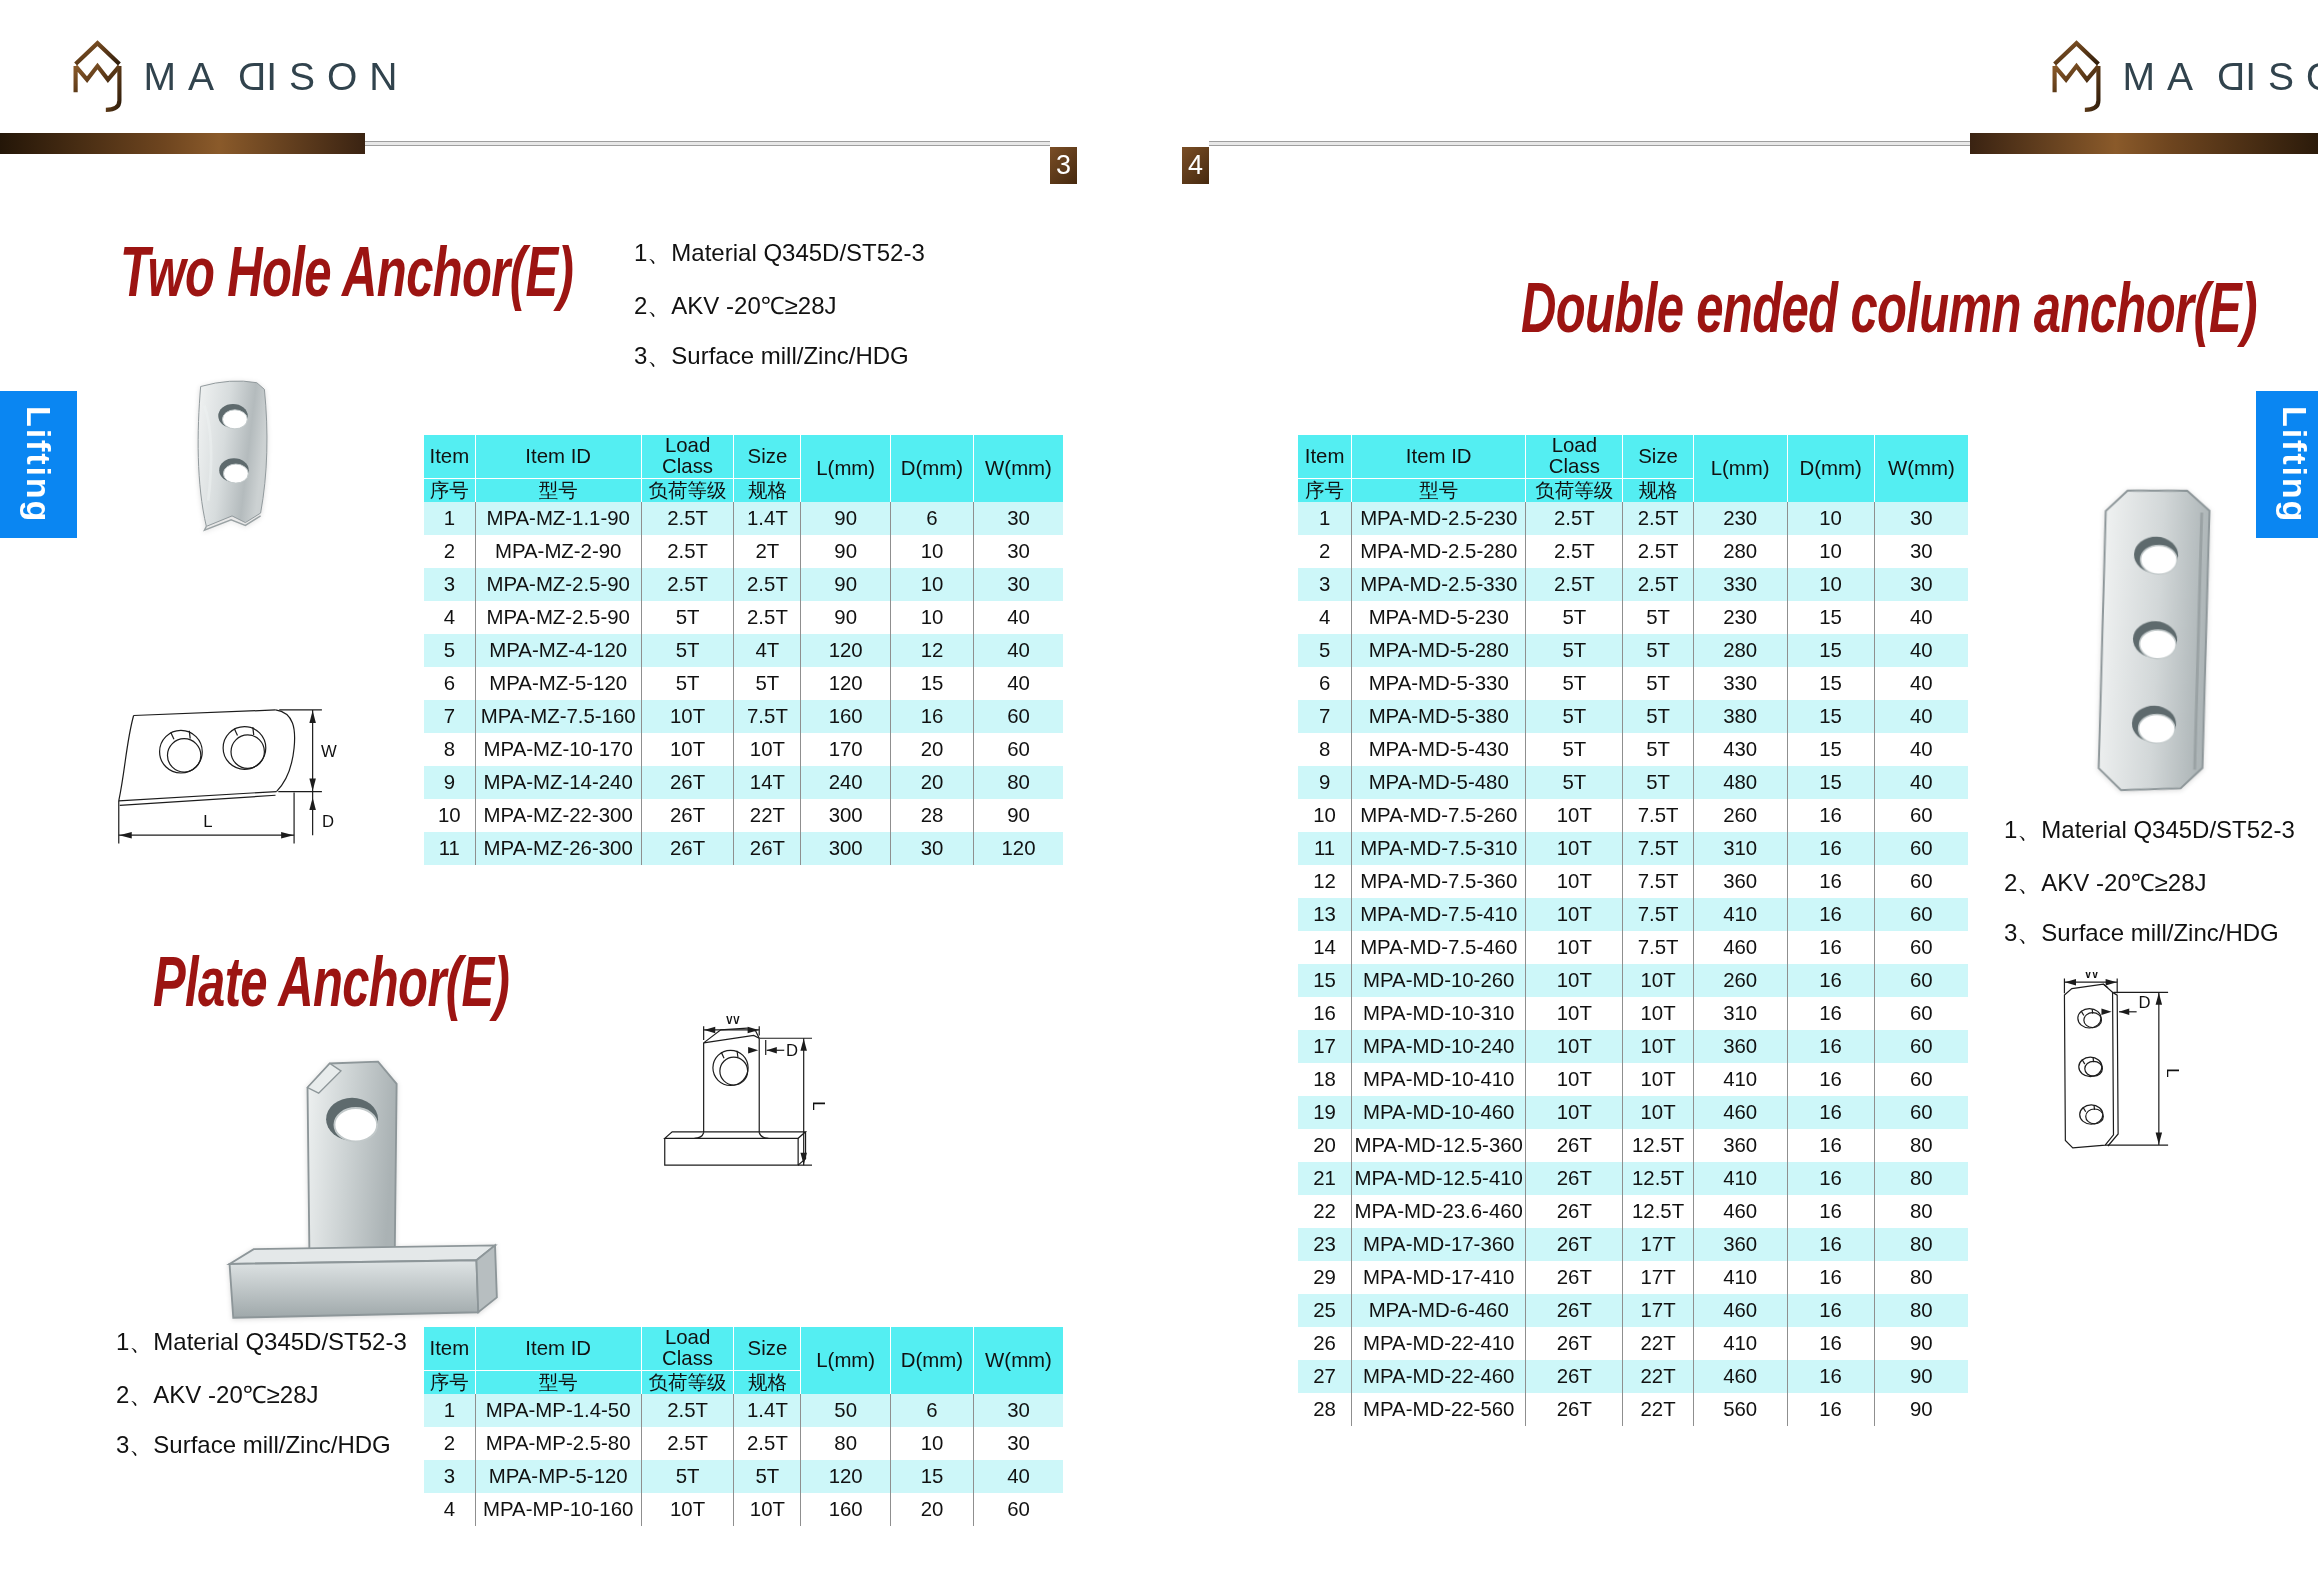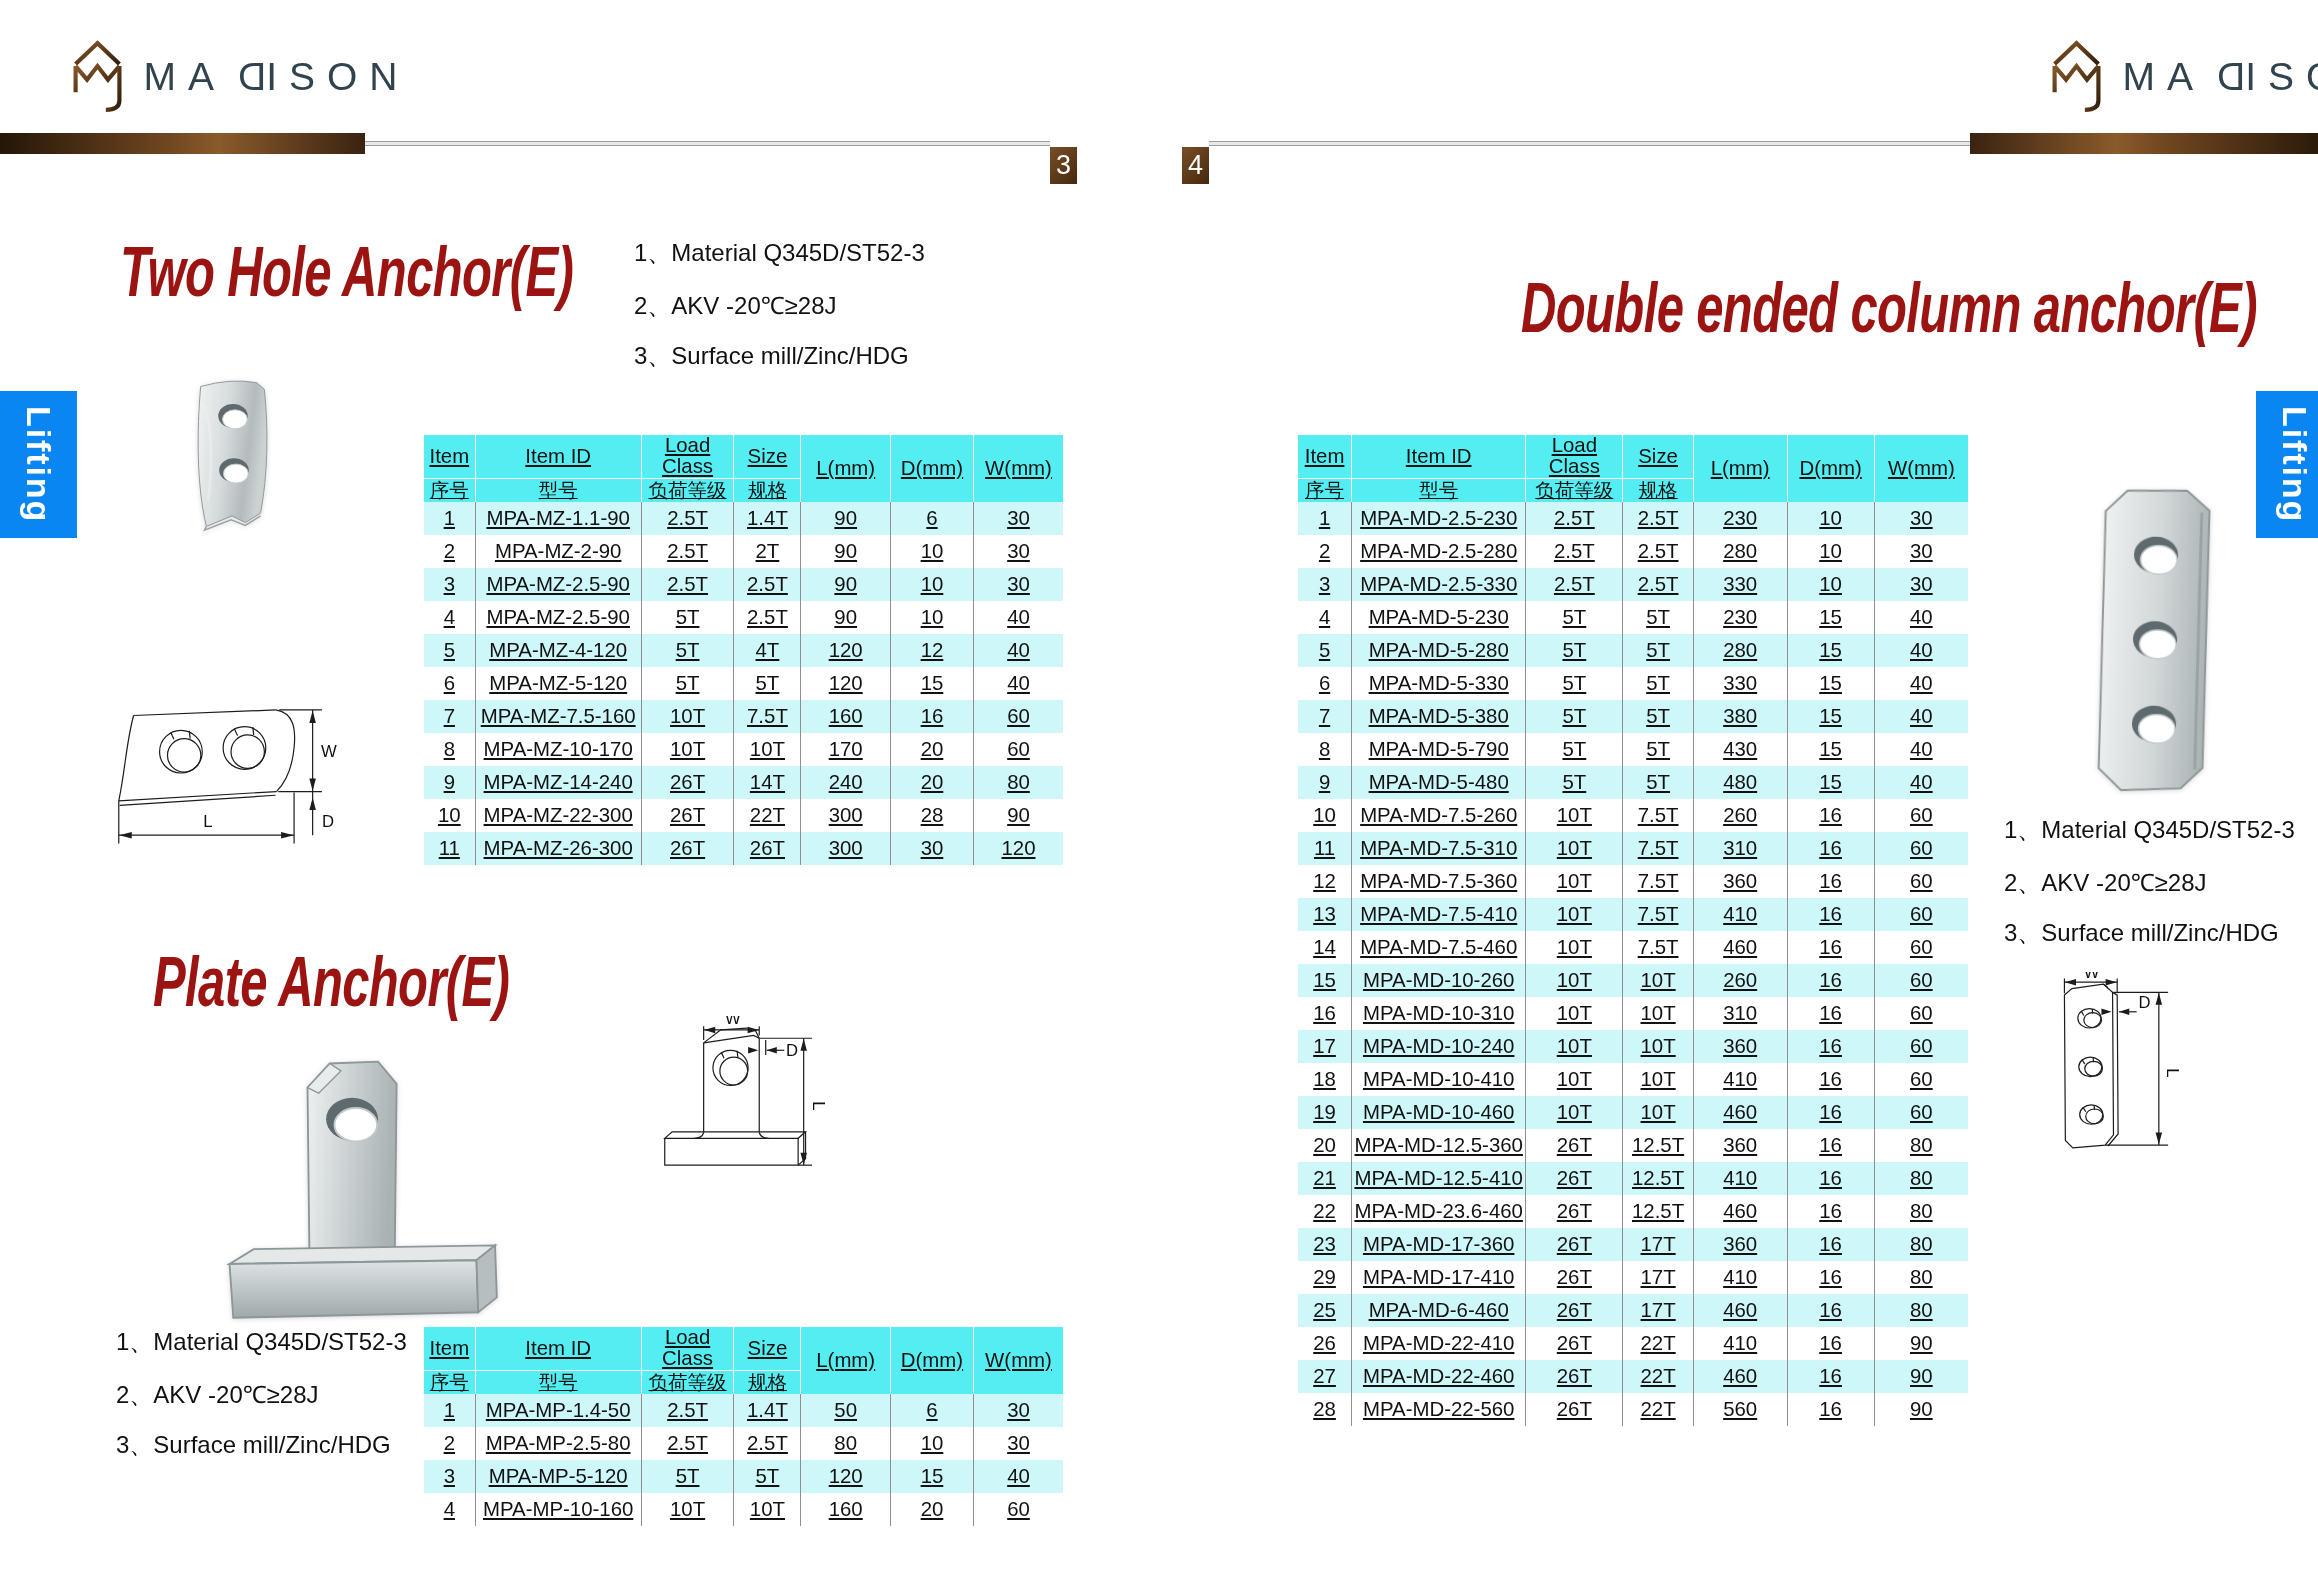--- a/index.html
+++ b/index.html
@@ -24,21 +24,21 @@
   
   .notes{font-size:24px;}
   .note-line{margin-bottom:18.5px;white-space:nowrap;}
 
   
   .tab{width:77px;height:147px;background:#0a86f2;color:#fff;font-weight:bold;font-size:34px;
        display:flex;align-items:center;justify-content:center;
        writing-mode:vertical-rl;text-orientation:mixed;letter-spacing:1.9px;}
 
   
-  .dtable table{width:100%;border-collapse:collapse;table-layout:fixed;text-decoration:underline;}
+  .dtable table{width:100%;border-collapse:collapse;table-layout:fixed;}
   .dtable td{padding:0;text-align:center;vertical-align:middle;line-height:1.05;}
   .dtable thead td{background:#54eef2;}
   .dtable thead tr.en td{height:23px;font-size:20.4px;}
   .dtable thead tr.cn td{height:23px;font-size:19.5px;margin-left:12px;}
   .dtable thead td{border-left:1.9px solid #fff;}
   .dtable thead tr td:first-child{border-left:none;}
   .dtable thead td.split{border-bottom:1.9px solid #fff;}
   .dtable tbody td{height:33px;font-size:20.4px;border-left:1.4px solid #8f8f8f;}
   .dtable tbody tr td:first-child{border-left:none;}
   .dtable tbody tr:nth-child(odd){background:#cdf7f9;}
@@ -499,21 +499,21 @@
           <td>7</td>
           <td>MPA-MD-5-380</td>
           <td>5T</td>
           <td>5T</td>
           <td>380</td>
           <td>15</td>
           <td>40</td>
         </tr>
         <tr>
           <td>8</td>
-          <td>MPA-MD-5-790</td>
+          <td>MPA-MD-5-430</td>
           <td>5T</td>
           <td>5T</td>
           <td>430</td>
           <td>15</td>
           <td>40</td>
         </tr>
         <tr>
           <td>9</td>
           <td>MPA-MD-5-480</td>
           <td>5T</td>

